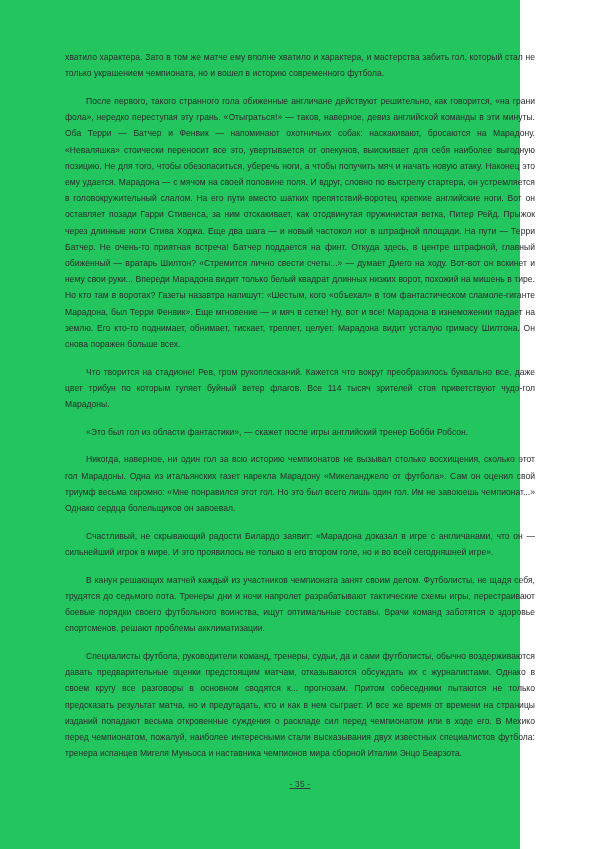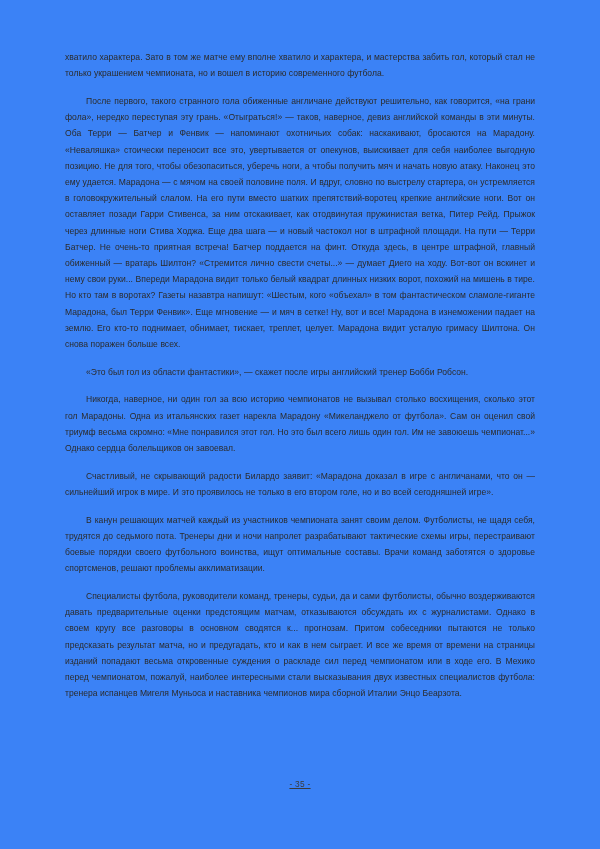--- a/index.html
+++ b/index.html
@@ -13,23 +13,23 @@
     height: 849px;
     font-family: "Liberation Sans", sans-serif;
     color: #2b2b2b;
     position: relative;
     overflow: hidden;
   }
   .page {
     position: absolute;
     left: 0;
     top: 0;
-    width: 600px;
+    width: 520px;
     height: 849px;
-    background: #3b82f6;
+    background: #22c55e;
   }
   .content {
     position: absolute;
     left: 65px;
     top: 49px;
     width: 470px;
   }
   p.para {
     margin: 0 0 11.5px 0;
     font-size: 8.55px;
@@ -60,20 +60,21 @@
   }
 </style>
 </head>
 <body>
 
 <div class="page">
 
   <div class="content">
     <p class="para no-indent">хватило характера. Зато в том же матче ему вполне хватило и характера, и мастерства забить гол, который стал не только украшением чемпионата, но и вошел в историю современного футбола.</p>
     <p class="para">После первого, такого странного гола обиженные англичане действуют решительно, как говорится, «на грани фола», нередко переступая эту грань. «Отыграться!» — таков, наверное, девиз английской команды в эти минуты. Оба Терри — Батчер и Фенвик — напоминают охотничьих собак: наскакивают, бросаются на Марадону. «Неваляшка» стоически переносит все это, увертывается от опекунов, выискивает для себя наиболее выгодную позицию. Не для того, чтобы обезопаситься, уберечь ноги, а чтобы получить мяч и начать новую атаку. Наконец это ему удается. Марадона — с мячом на своей половине поля. И вдруг, словно по выстрелу стартера, он устремляется в головокружительный слалом. На его пути вместо шатких препятствий-воротец крепкие английские ноги. Вот он оставляет позади Гарри Стивенса, за ним отскакивает, как отодвинутая пружинистая ветка, Питер Рейд. Прыжок через длинные ноги Стива Ходжа. Еще два шага — и новый частокол ног в штрафной площади. На пути — Терри Батчер. Не очень-то приятная встреча! Батчер поддается на финт. Откуда здесь, в центре штрафной, главный обиженный — вратарь Шилтон? «Стремится лично свести счеты...» — думает Диего на ходу. Вот-вот он вскинет и нему свои руки... Впереди Марадона видит только белый квадрат длинных низких ворот, похожий на мишень в тире. Но кто там в воротах? Газеты назавтра напишут: «Шестым, кого «объехал» в том фантастическом сламоле-гиганте Марадона, был Терри Фенвик». Еще мгновение — и мяч в сетке! Ну, вот и все! Марадона в изнеможении падает на землю. Его кто-то поднимает, обнимает, тискает, треплет, целует. Марадона видит усталую гримасу Шилтона. Он снова поражен больше всех.</p>
+    <p class="para">Что творится на стадионе! Рев, гром рукоплесканий. Кажется что вокруг преобразилось буквально все, даже цвет трибун по которым гуляет буйный ветер флагов. Все 114 тысяч зрителей стоя приветствуют чудо-гол Марадоны.</p>
     <p class="para">«Это был гол из области фантастики», — скажет после игры английский тренер Бобби Робсон.</p>
     <p class="para">Никогда, наверное, ни один гол за всю историю чемпионатов не вызывал столько восхищения, сколько этот гол Марадоны. Одна из итальянских газет нарекла Марадону «Микеланджело от футбола». Сам он оценил свой триумф весьма скромно: «Мне понравился этот гол. Но это был всего лишь один гол. Им не завоюешь чемпионат...» Однако сердца болельщиков он завоевал.</p>
     <p class="para">Счастливый, не скрывающий радости Билардо заявит: «Марадона доказал в игре с англичанами, что он — сильнейший игрок в мире. И это проявилось не только в его втором голе, но и во всей сегодняшней игре».</p>
     <p class="para">В канун решающих матчей каждый из участников чемпионата занят своим делом. Футболисты, не щадя себя, трудятся до седьмого пота. Тренеры дни и ночи напролет разрабатывают тактические схемы игры, перестраивают боевые порядки своего футбольного воинства, ищут оптимальные составы. Врачи команд заботятся о здоровье спортсменов, решают проблемы акклиматизации.</p>
     <p class="para">Специалисты футбола, руководители команд, тренеры, судьи, да и сами футболисты, обычно воздерживаются давать предварительные оценки предстоящим матчам, отказываются обсуждать их с журналистами. Однако в своем кругу все разговоры в основном сводятся к... прогнозам. Притом собеседники пытаются не только предсказать результат матча, но и предугадать, кто и как в нем сыграет. И все же время от времени на страницы изданий попадают весьма откровенные суждения о раскладе сил перед чемпионатом или в ходе его. В Мехико перед чемпионатом, пожалуй, наиболее интересными стали высказывания двух известных специалистов футбола: тренера испанцев Мигеля Муньоса и наставника чемпионов мира сборной Италии Энцо Беарзота.</p>
   </div>
 
   <div class="page-number">- 35 -</div>
 
 </div>

